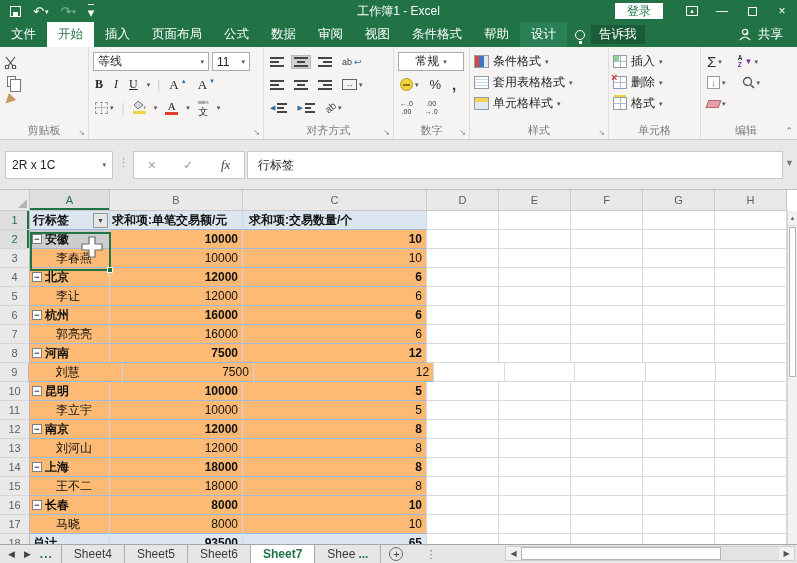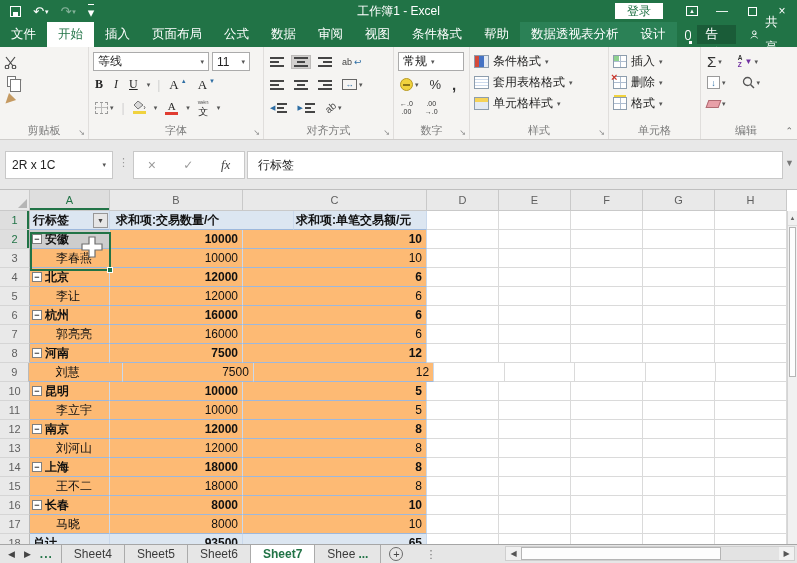--- a/index.html
+++ b/index.html
@@ -193,21 +193,20 @@
       <span class="rtab">插入</span>
       <span class="rtab">页面布局</span>
       <span class="rtab">公式</span>
       <span class="rtab">数据</span>
       <span class="rtab">审阅</span>
       <span class="rtab">视图</span>
       <span class="rtab">条件格式</span>
       <span class="rtab">帮助</span>
     </span>
   <span id="ctx-tabs">
-      <span class="rtab">数据透视表分析</span>
       <span class="rtab">设计</span>
     </span>
   <span id="tellme">
     <span class="bulb"></span>
     <span class="tellme-box">告诉我</span>
   </span>
   <span id="share">
     <svg width="14" height="13" viewBox="0 0 14 13">
         <circle cx="6" cy="4" r="2.6" fill="none" stroke="#fff" stroke-width="1.2"></circle>
         <path d="M1 12 q5 -6 10 0" fill="none" stroke="#fff" stroke-width="1.2"></path>
@@ -286,21 +285,20 @@
           <span style="font-size:11px;line-height:10px">A</span>
           <span class="colorbar" id="fontbar" style="background: rgb(224, 60, 49);"></span>
         </span>
         <span class="dd">▾</span>
       <span class="btn stackic">
           <span class="pinyin">wén</span>
           <span style="font-size:10px;line-height:9px">文</span>
         </span>
         <span class="dd">▾</span>
     </div>
-    <span class="glabel">字体</span>
     <span class="launcher">↘</span>
   </div>
 
   <div class="group" id="g-align">
     <div class="r" style="gap:6px">
       <span class="btn">
           <span class="bars l2">
             <i></i>
             <i></i>
             <i></i>
@@ -373,21 +371,21 @@
           <span class="rotic">ab</span>
           <span class="dd">▾</span>
         </span>
     </div>
     <span class="glabel">对齐方式</span>
     <span class="launcher">↘</span>
   </div>
 
   <div class="group" id="g-num">
     <div class="r">
-      <span class="combo" style="width:66px;justify-content:flex-start">
+      <span class="combo" style="width:66px;justify-content:center">
           <span>常规</span>
           <span class="dd">▾</span>
         </span>
     </div>
     <div class="r" style="gap:7px">
       <span class="btn">
           <span class="coin"></span>
           <span class="dd">▾</span>
         </span>
       <span class="btn pct">%</span>
@@ -512,22 +510,22 @@
         <div class="ch" style="width: 72px;">H</div>
       </span>
   </div>
   <div id="gridbody">
       <div class="row">
         <div class="rh sel">1</div>
         <div class="pc ph" style="width: 80px; padding-left: 3px;">
           <span>行标签</span>
           <span class="filterbtn">▼</span>
         </div>
+        <div class="pc ph" style="width: 133px; padding-left: 2px;">求和项:单笔交易额/元</div>
         <div class="pc ph" style="width: 184px; padding-left: 6px;">求和项:交易数量/个</div>
-        <div class="pc ph" style="width: 133px; padding-left: 2px;">求和项:单笔交易额/元</div>
         <div class="c" style="width: 72px;"></div>
         <div class="c" style="width: 72px;"></div>
         <div class="c" style="width: 72px;"></div>
         <div class="c" style="width: 72px;"></div>
         <div class="c" style="width: 72px;"></div>
       </div>
       <div class="row">
         <div class="rh sel">2</div>
         <div class="pc grp shade" style="width: 80px;">
           <span class="expbox">−</span>

